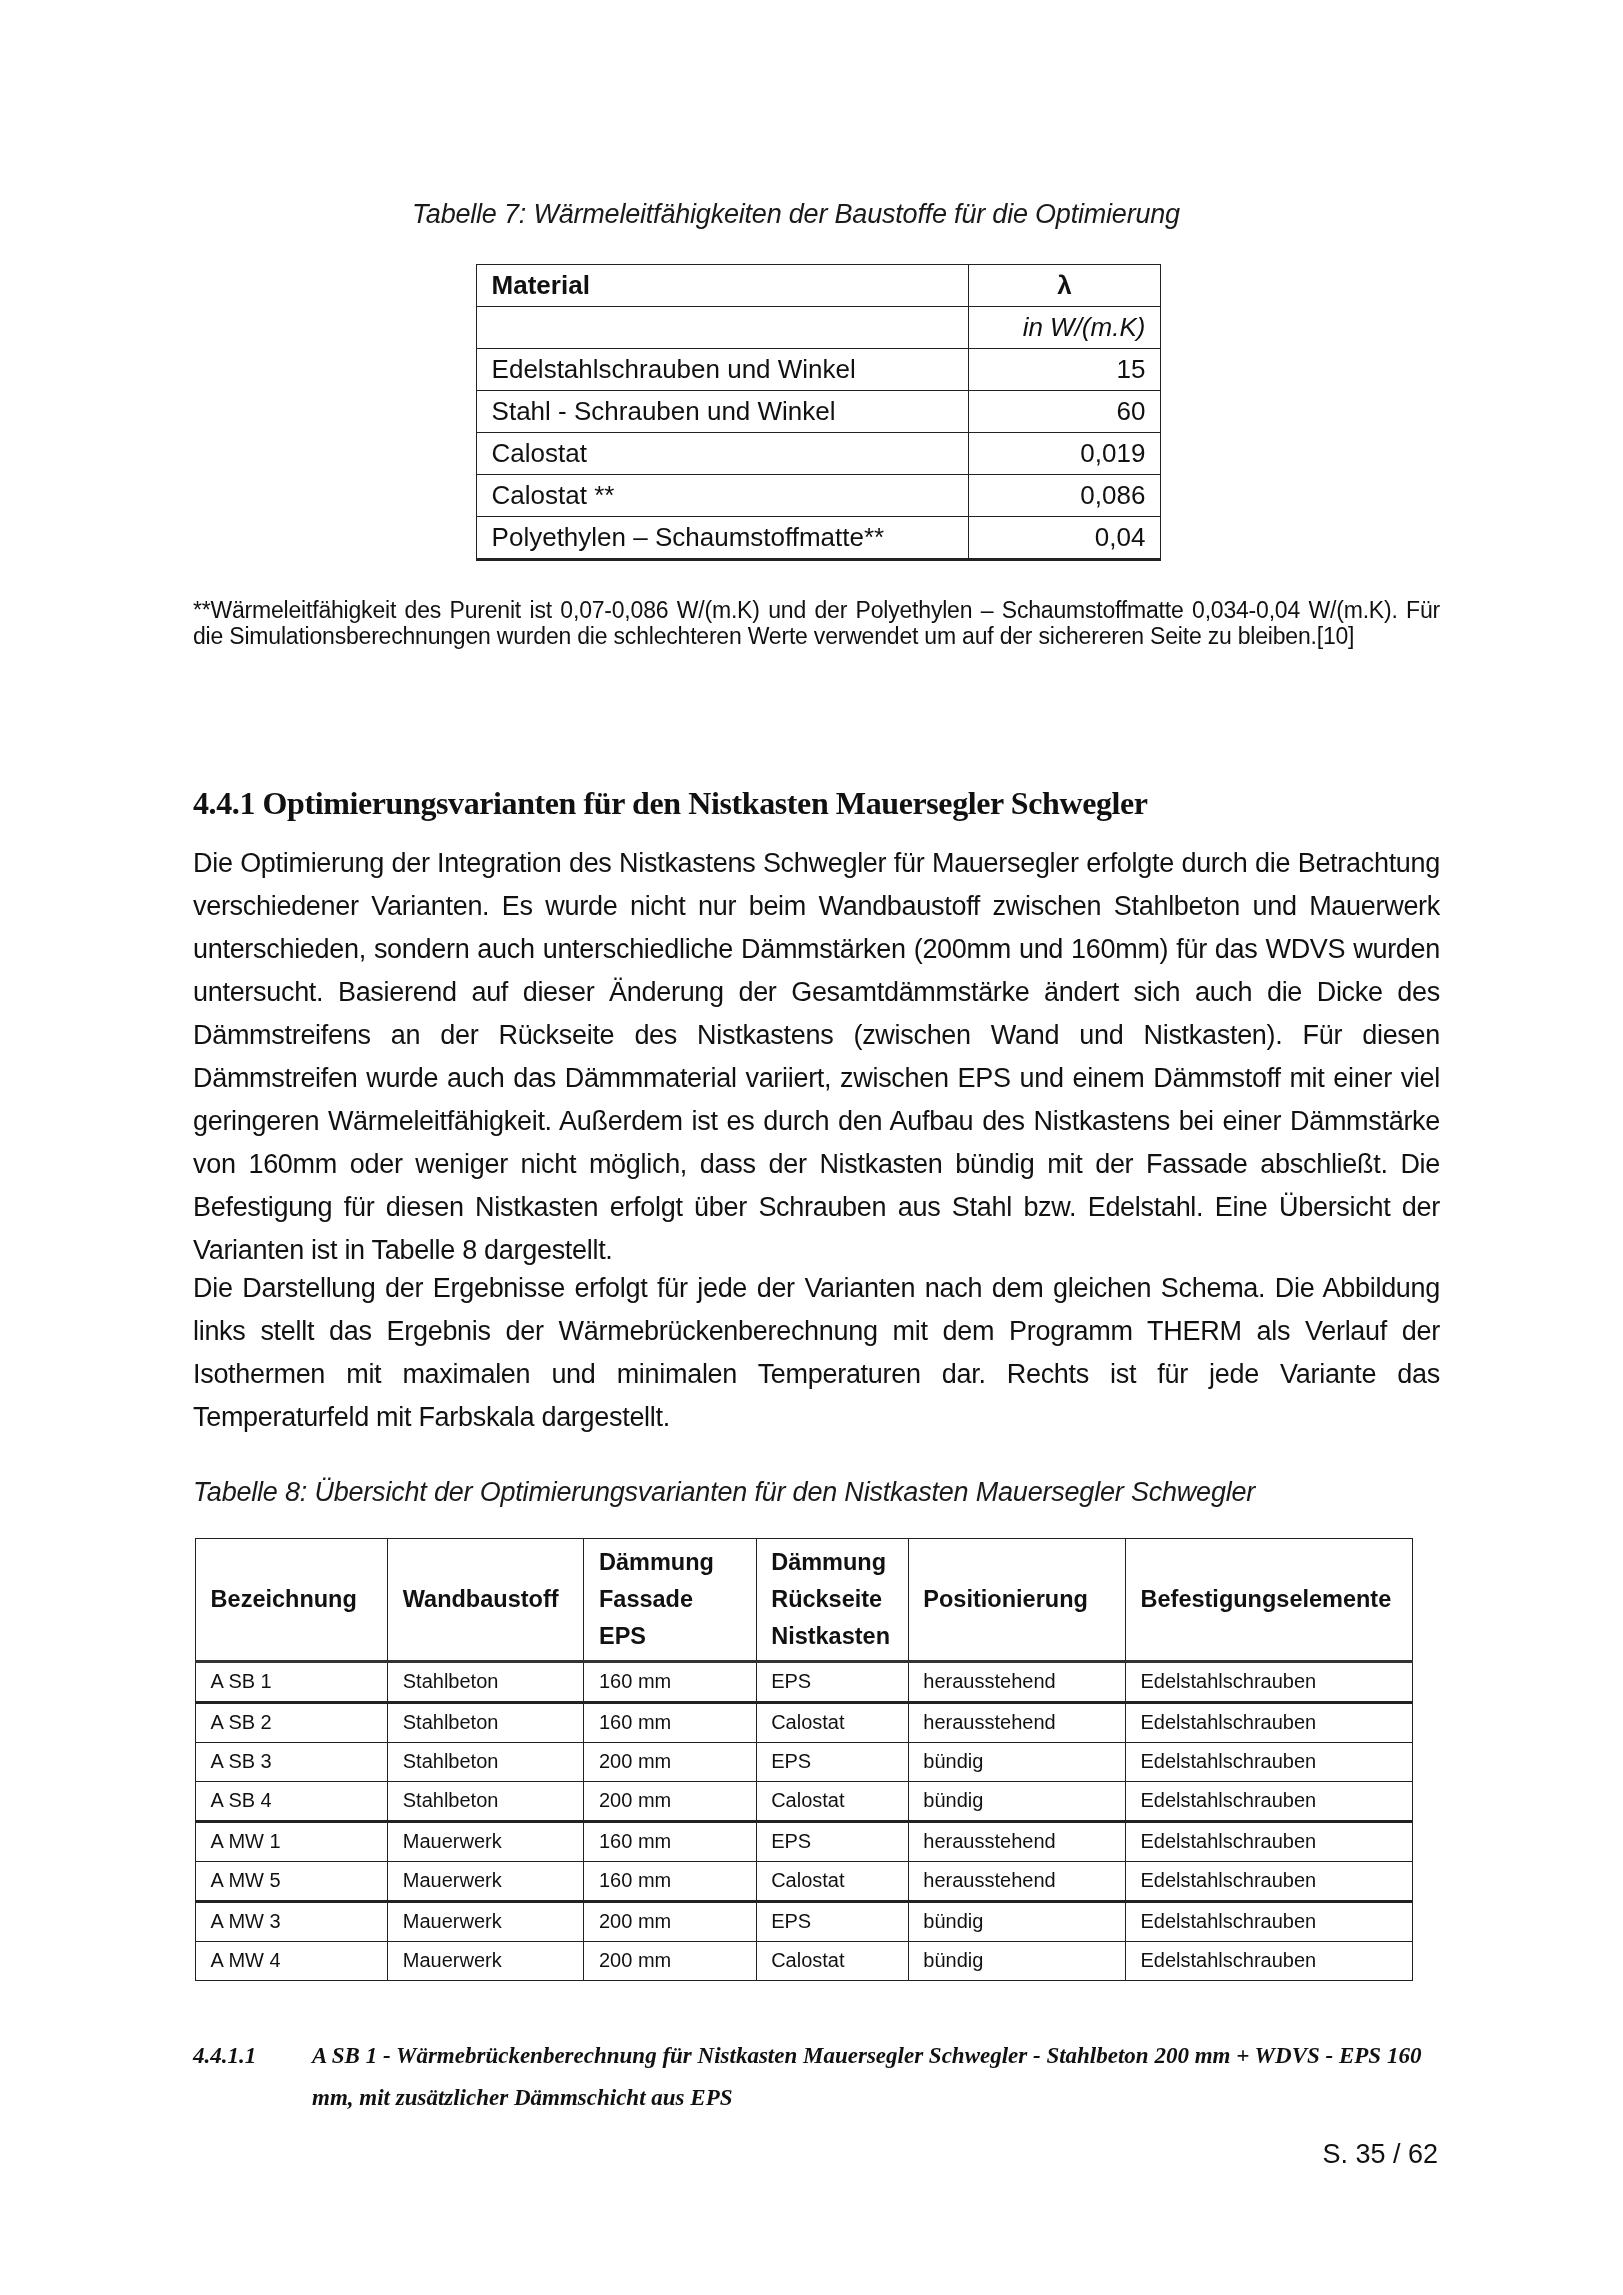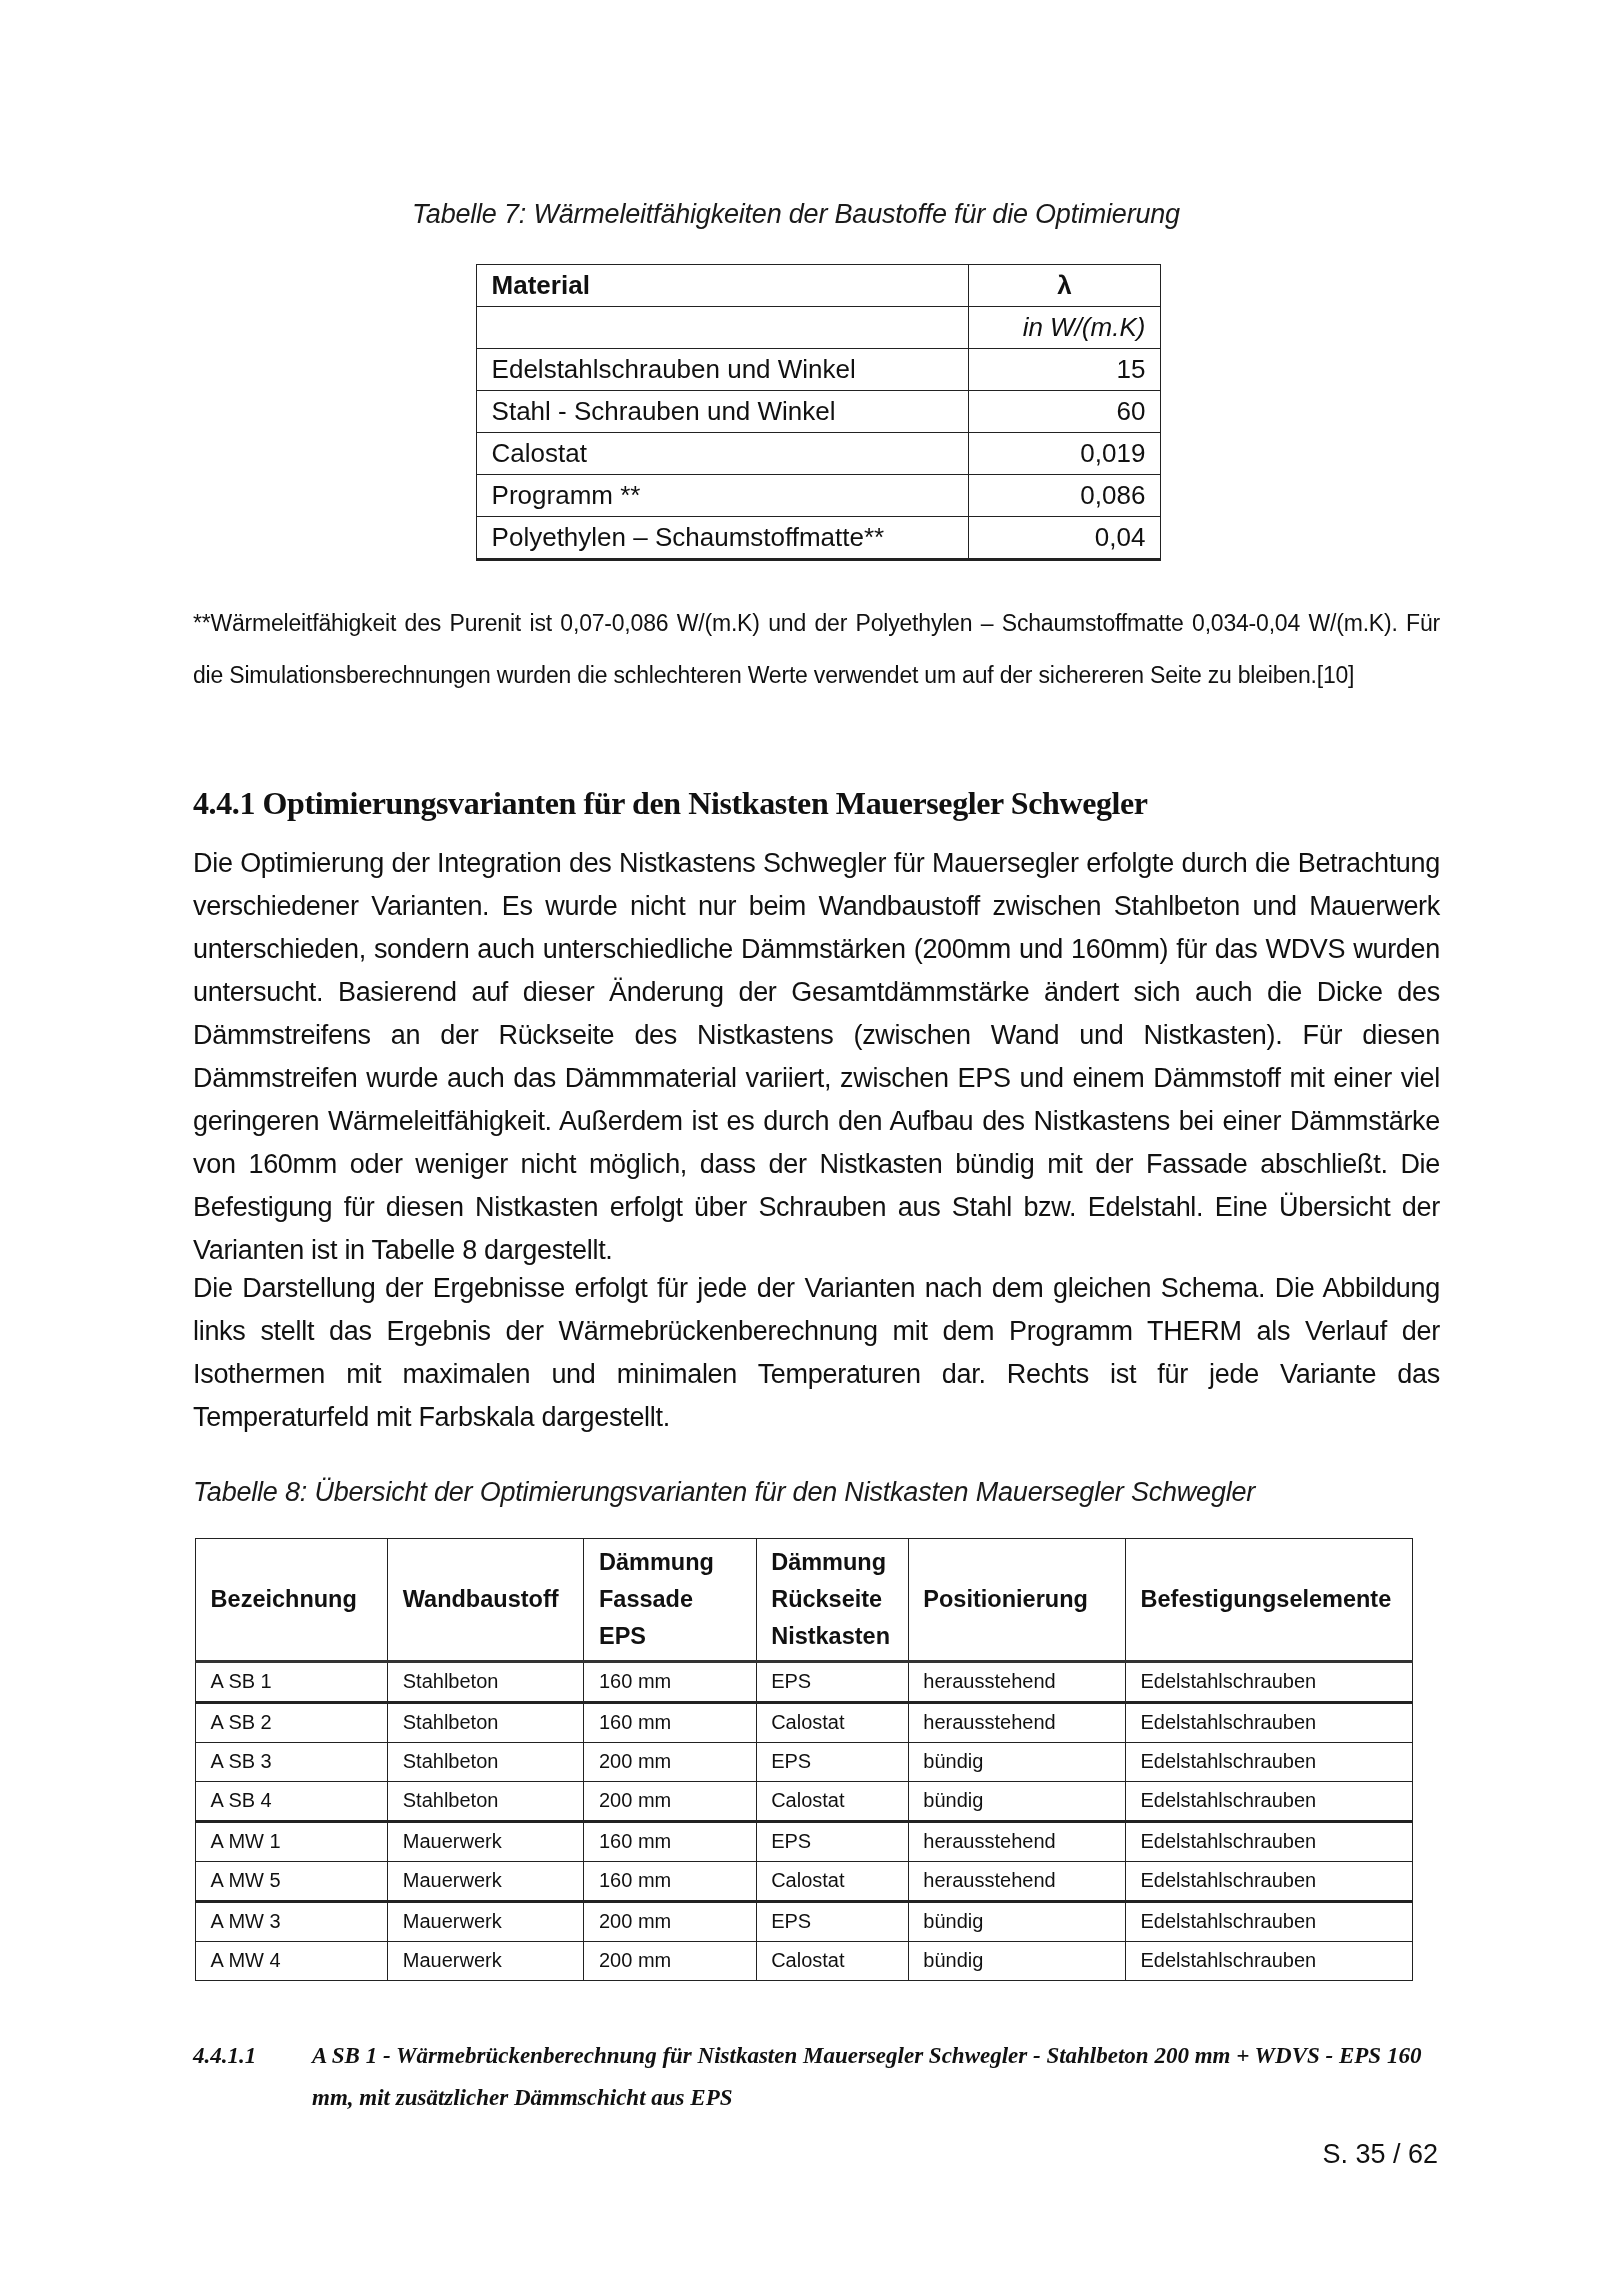--- a/index.html
+++ b/index.html
@@ -19,21 +19,21 @@
     #t7 { left: 476px; top: 258px; width: 685px; }
     #t7 td, #t7 th { height: 41px; padding: 0 14.6px; font-size: 26px; }
     #t7 th { font-weight: bold; text-align: left; margin-top: 12px; }
     #t7 th.lam { text-align: center; }
     #t7 td.val { text-align: right; width: 162px; }
     #t7 td.unit { text-align: right; font-style: italic; }
     #t7 tr.last td { border-bottom: 3.2px solid #222; }
 
     .footnote {
       position: absolute; left: 193px; top: 591px; width: 1247px;
-      font-size: 23px; line-height: 52px; text-align: justify; text-align-last: left;
+      font-size: 23px; line-height: 26px; text-align: justify; text-align-last: left;
       letter-spacing: -0.2px;
     }
     .h3 {
       position: absolute; left: 193px; top: 779px;
       font-family: "Liberation Serif", serif; font-weight: bold; font-size: 32px;
       letter-spacing: -0.4px;
     }
     .body-text {
       position: absolute; left: 193px; width: 1247px;
       font-size: 27px; line-height: 43px; text-align: justify; letter-spacing: -0.3px;
@@ -84,21 +84,21 @@
     </tr>
     <tr>
       <td>Stahl - Schrauben und Winkel</td>
       <td class="val">60</td>
     </tr>
     <tr>
       <td>Calostat</td>
       <td class="val">0,019</td>
     </tr>
     <tr>
-      <td>Programm **</td>
+      <td>Calostat **</td>
       <td class="val">0,086</td>
     </tr>
     <tr class="last">
       <td>Polyethylen – Schaumstoffmatte**</td>
       <td class="val">0,04</td>
     </tr>
   </tbody>
     </table>
 
   <div class="footnote">**Wärmeleitfähigkeit des Purenit ist 0,07-0,086 W/(m.K) und der Polyethylen – Schaumstoffmatte 0,034-0,04 W/(m.K). Für die Simulationsberechnungen wurden die schlechteren Werte verwendet um auf der sichereren Seite zu bleiben.[10]</div>

